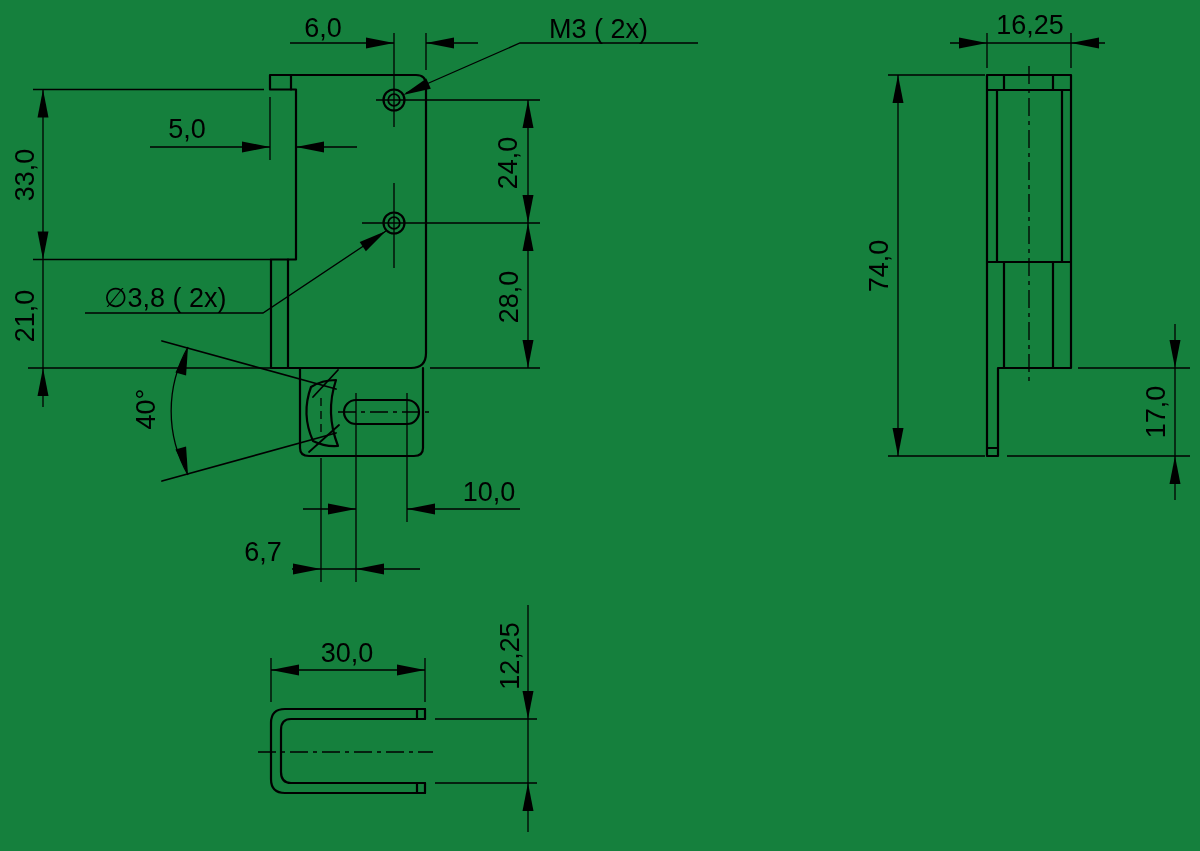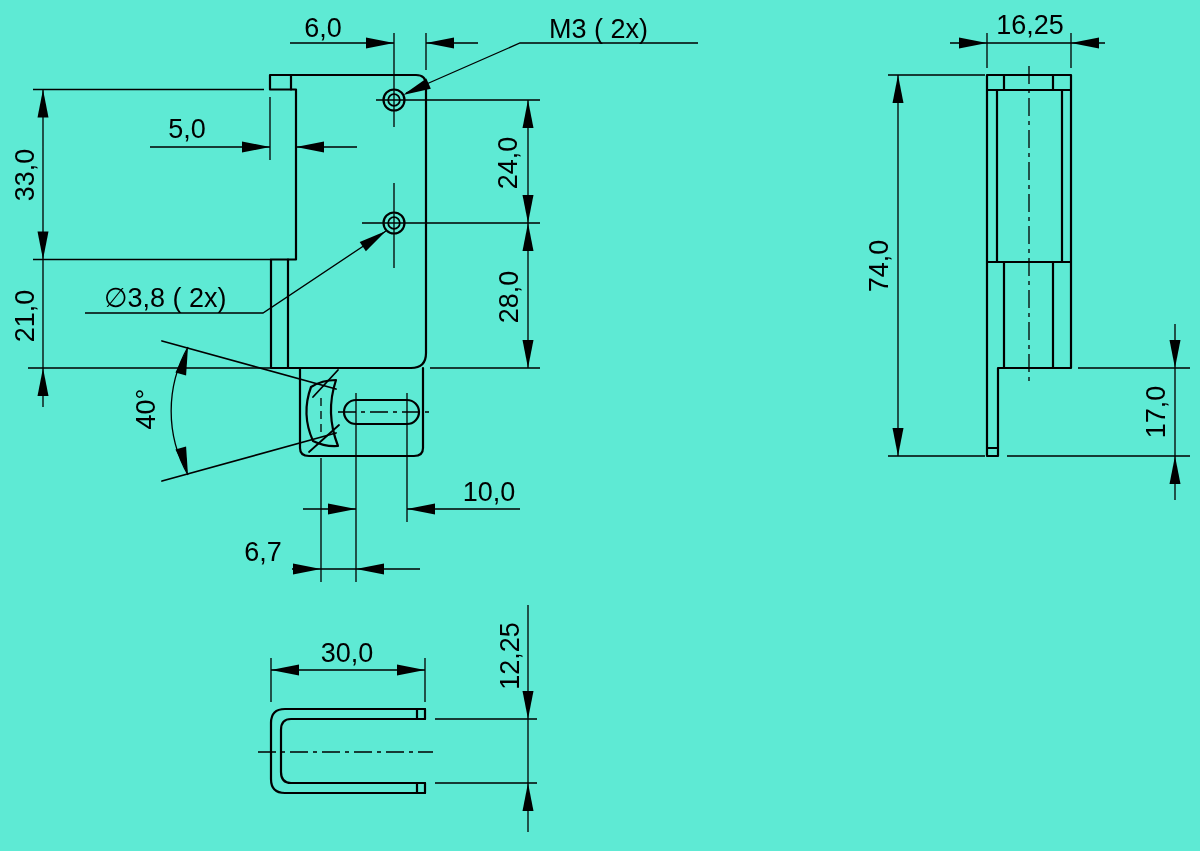--- a/index.html
+++ b/index.html
@@ -1,16 +1,16 @@
 <!DOCTYPE html>
 <html><head>
 <meta charset="utf-8">
 <style>
   html,body{margin:0;padding:0;background:#ffffff;}
-  .stage{position:relative;width:1200px;height:851px;background:#5eead4;overflow:hidden;}
+  .stage{position:relative;width:1200px;height:851px;background:#15803d;overflow:hidden;}
   svg{display:block;}
   text{font-family:"Liberation Sans","DejaVu Sans",sans-serif;font-size:27px;fill:#000;}
   .thick{stroke:#000;stroke-width:2.2;fill:none;stroke-linecap:round;stroke-linejoin:round;}
   .med{stroke:#000;stroke-width:1.8;fill:none;stroke-linecap:round;}
   .thin{stroke:#000;stroke-width:1.3;fill:none;stroke-linecap:butt;}
   .cline{stroke:#000;stroke-width:1.3;fill:none;stroke-dasharray:18 5 4 5;}
   .cline2{stroke:#000;stroke-width:1.3;fill:none;stroke-dasharray:8 5;}
   .arr{fill:#000;stroke:none;}
 </style>
 </head>

